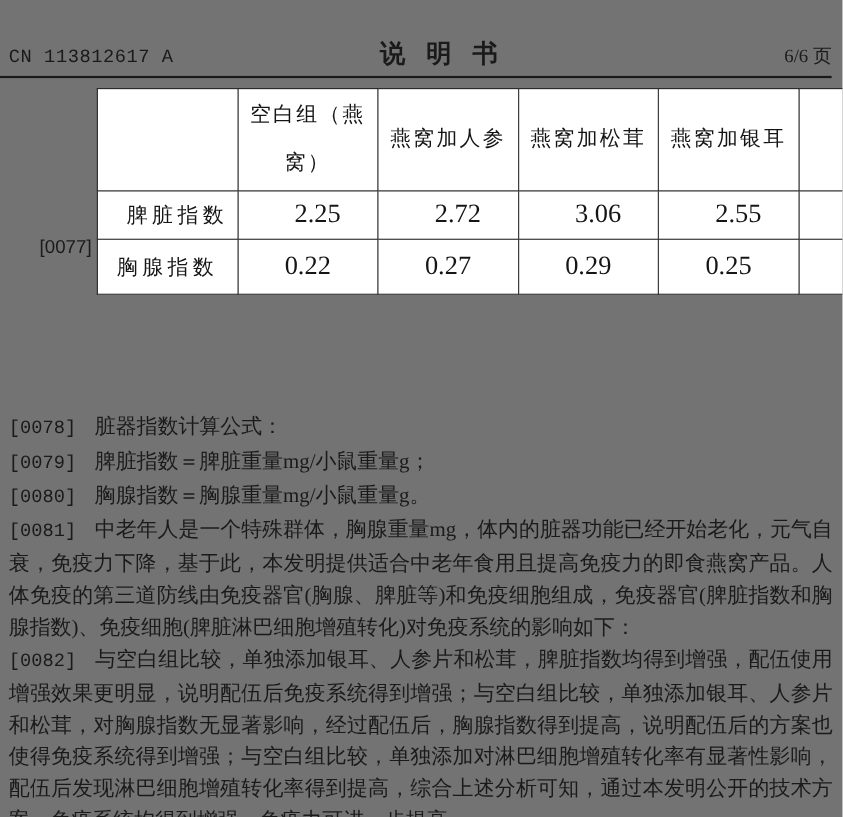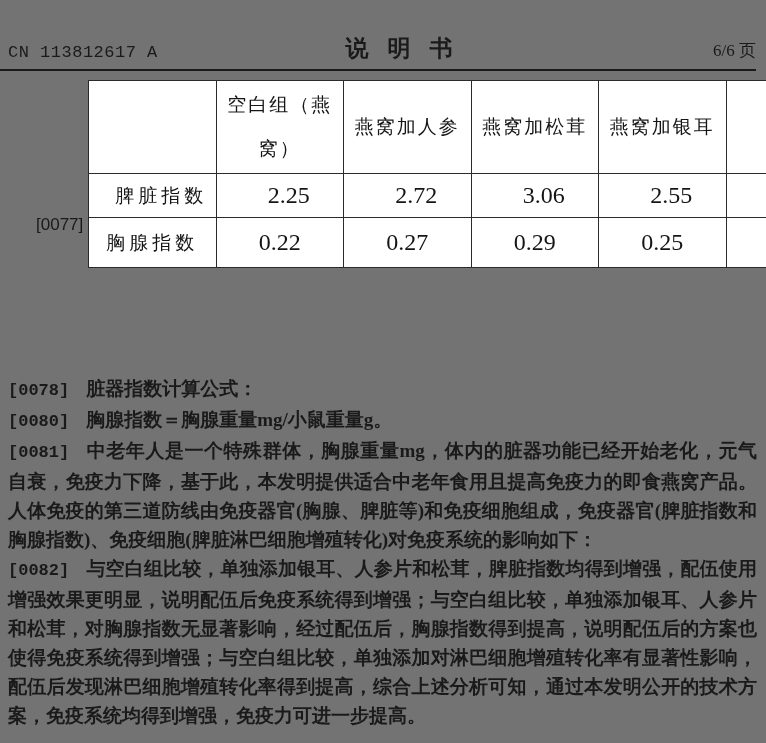--- a/index.html
+++ b/index.html
@@ -66,21 +66,21 @@
   tr.body-row-3 td { height: 88px; line-height: 42px; }
   td.row-label { letter-spacing: 4px; }
   td.num { letter-spacing: 0; font-size: 24px; }
 
   
   .paragraphs {
     position: absolute; left: 8px; top: 374px; width: 749px;
     font-size: 19px; line-height: 29px;
     text-align: justify;
   }
-  .para { margin: 0; font-weight: bold; }
+  .para { margin: 0; }
   .plabel {
     font-family: "Liberation Mono", monospace;
     font-size: 17px;
     padding-right: 17px;
   }
 </style>
 </head>
 <body>
 
 <div class="page">
@@ -118,18 +118,19 @@
         <td class="num">0.27</td>
         <td class="num">0.29</td>
         <td class="num">0.25</td>
         <td class="num">0.42</td>
       </tr>
     </tbody>
   </table>
 
   <div class="paragraphs">
     <p class="para"><span class="plabel">[0078]</span><span>脏器指数计算公式：</span></p>
+    <p class="para"><span class="plabel">[0079]</span><span>脾脏指数＝脾脏重量mg/小鼠重量g；</span></p>
     <p class="para"><span class="plabel">[0080]</span><span>胸腺指数＝胸腺重量mg/小鼠重量g。</span></p>
     <p class="para"><span class="plabel">[0081]</span><span>中老年人是一个特殊群体，胸腺重量mg，体内的脏器功能已经开始老化，元气自衰，免疫力下降，基于此，本发明提供适合中老年食用且提高免疫力的即食燕窝产品。人体免疫的第三道防线由免疫器官(胸腺、脾脏等)和免疫细胞组成，免疫器官(脾脏指数和胸腺指数)、免疫细胞(脾脏淋巴细胞增殖转化)对免疫系统的影响如下：</span></p>
     <p class="para"><span class="plabel">[0082]</span><span>与空白组比较，单独添加银耳、人参片和松茸，脾脏指数均得到增强，配伍使用增强效果更明显，说明配伍后免疫系统得到增强；与空白组比较，单独添加银耳、人参片和松茸，对胸腺指数无显著影响，经过配伍后，胸腺指数得到提高，说明配伍后的方案也使得免疫系统得到增强；与空白组比较，单独添加对淋巴细胞增殖转化率有显著性影响，配伍后发现淋巴细胞增殖转化率得到提高，综合上述分析可知，通过本发明公开的技术方案，免疫系统均得到增强，免疫力可进一步提高。</span></p>
   </div>
 
 </div>
 
 </body></html>

